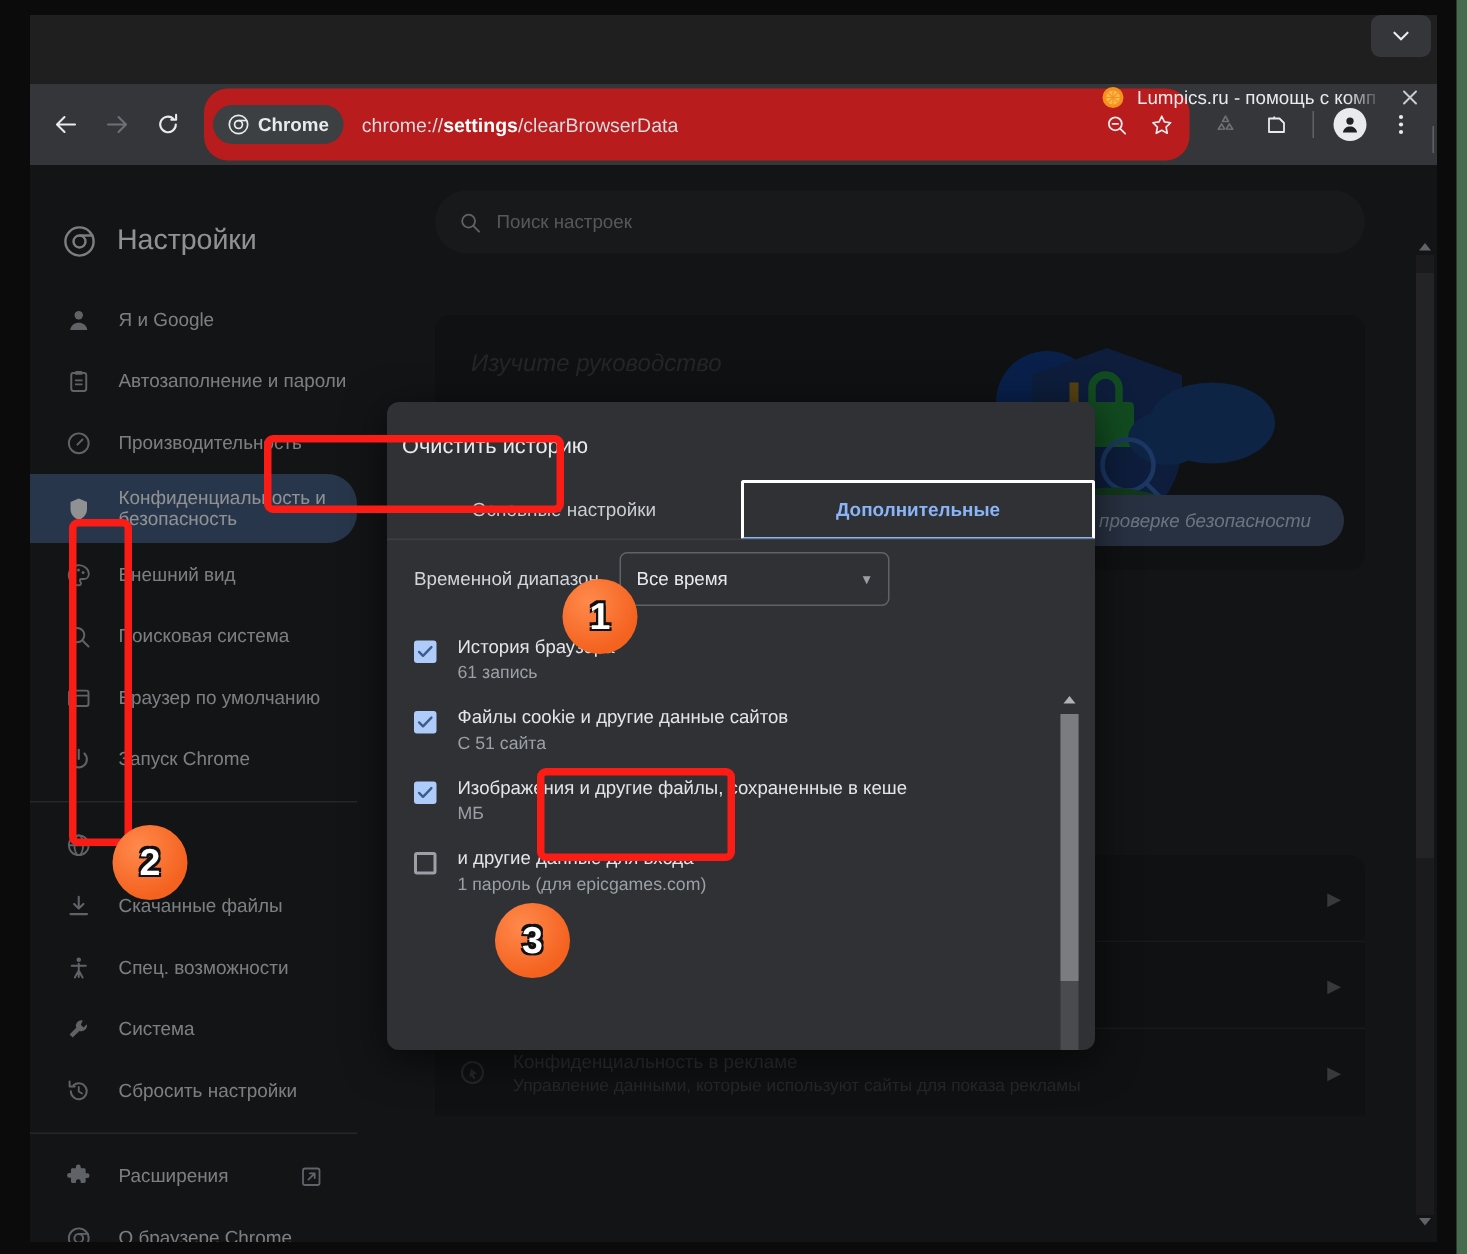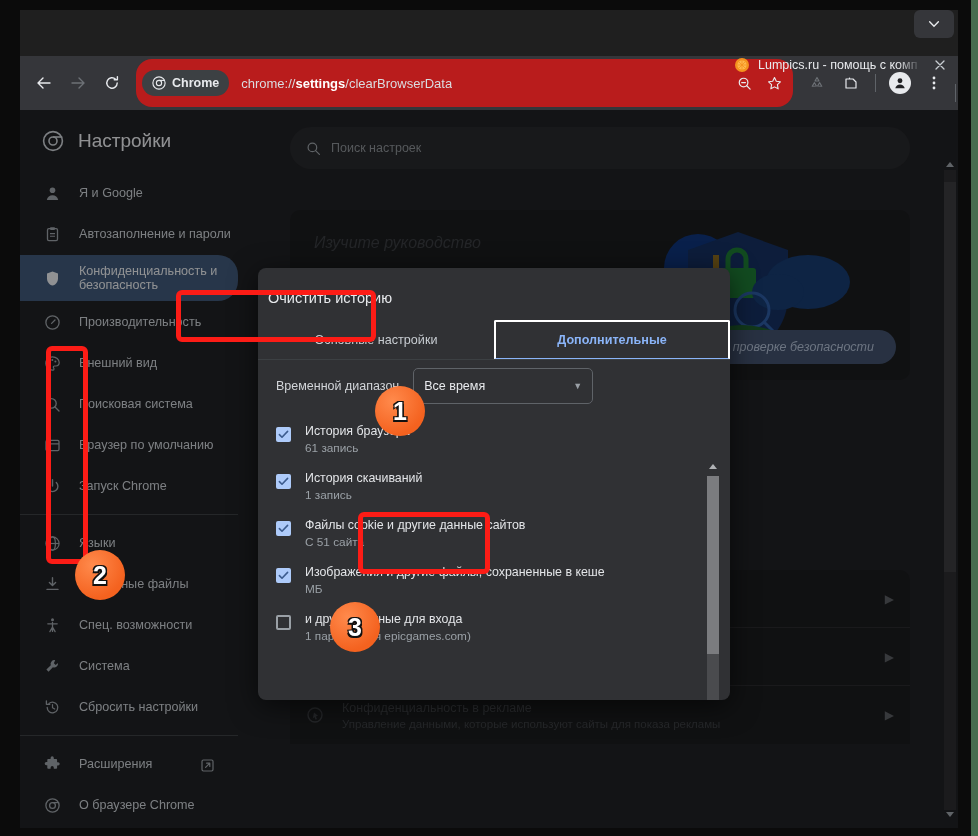--- a/index.html
+++ b/index.html
@@ -69,21 +69,21 @@
   #omni-right{margin-left:auto;display:flex;align-items:center;flex:0 0 auto;}
   .obtn{width:30px;height:30px;border-radius:50%;display:flex;align-items:center;justify-content:center;}
   .obtn svg{width:15px;height:15px;}
   .tdiv{width:1px;height:18px;background:#5f6368;margin:0 6px;}
   #avatar{width:22px;height:22px;border-radius:50%;background:#e8eaed;display:flex;align-items:center;justify-content:center;}
   #avatar svg{width:14px;height:14px;}
 
   
   #page{position:absolute;left:0;top:100px;width:938px;height:718px;background:#202124;overflow:hidden;}
   #sidebar{position:absolute;left:0;top:0;width:242px;height:718px;background:#202124;}
-  #brand{display:flex;align-items:center;gap:14px;height:62px;padding-left:22px;}
+  #brand{display:flex;align-items:center;gap:14px;height:62px;padding-left:22px;margin-top:20px;}
   #brand .logo{width:22px;height:22px;}
   #brand .t{font-size:19px;color:#e8eaed;}
   .navitem{
     display:flex;align-items:center;gap:18px;height:40px;padding-left:24px;margin:1px 0;
     border-radius:0 20px 20px 0;width:218px;
   }
   .navitem .ic{width:17px;height:17px;flex:0 0 auto;color:#9aa0a6;display:flex;align-items:center;justify-content:center;}
   .navitem .ic svg{width:17px;height:17px;}
   .navitem .lb{font-size:12.6px;color:#c8cdd2;line-height:1.15;}
   .navitem.sel{background:#3f5878;}
@@ -352,36 +352,36 @@
       <div class="navitem">
         <span class="ic">
             <svg viewBox="0 0 17 17">
               <rect x="3.5" y="2.6" width="10" height="12" rx="1.4" fill="none" stroke="currentColor" stroke-width="1.3"></rect>
               <rect x="6" y="1.3" width="5" height="2.6" rx=".8" fill="currentColor"></rect>
               <path d="M6 7.6h5M6 10.2h5" stroke="currentColor" stroke-width="1.1"></path>
             </svg>
           </span>
         <span class="lb">Автозаполнение и пароли</span>
       </div>
-      <div class="navitem sel two">
-        <span class="ic">
-            <svg viewBox="0 0 17 17">
-              <path d="M8.5 1.4 14 3.6v4.8c0 3.4-2.3 6.2-5.5 7.2C5.3 14.6 3 11.8 3 8.4V3.6z" fill="currentColor"></path>
-            </svg>
-          </span>
-        <span class="lb" style="white-space:pre-line">Конфиденциальность и безопасность</span>
-      </div>
       <div class="navitem">
         <span class="ic">
             <svg viewBox="0 0 17 17">
               <circle cx="8.5" cy="8.5" r="6.6" fill="none" stroke="currentColor" stroke-width="1.3"></circle>
               <path d="M11 6 7.6 9.4" stroke="currentColor" stroke-width="1.3" stroke-linecap="round"></path>
             </svg>
           </span>
         <span class="lb">Производительность</span>
+      </div>
+      <div class="navitem sel two">
+        <span class="ic">
+            <svg viewBox="0 0 17 17">
+              <path d="M8.5 1.4 14 3.6v4.8c0 3.4-2.3 6.2-5.5 7.2C5.3 14.6 3 11.8 3 8.4V3.6z" fill="currentColor"></path>
+            </svg>
+          </span>
+        <span class="lb" style="white-space:pre-line">Конфиденциальность и безопасность</span>
       </div>
       <div class="navitem">
         <span class="ic">
             <svg viewBox="0 0 17 17">
               <path d="M8.5 1.8C4.8 1.8 1.8 4.8 1.8 8.5s3 6.7 6.7 6.7c1 0 1.5-.6 1.5-1.3 0-.8-.7-1.1-.7-1.9 0-.6.5-1 1.1-1h1.4c2 0 3.4-1.4 3.4-3.4 0-3.2-3-5.8-6.7-5.8z" fill="none" stroke="currentColor" stroke-width="1.2"></path>
               <circle cx="5.3" cy="7.3" r="1" fill="currentColor"></circle>
               <circle cx="8.3" cy="5" r="1" fill="currentColor"></circle>
               <circle cx="11.4" cy="6.6" r="1" fill="currentColor"></circle>
             </svg>
           </span>
@@ -599,31 +599,20 @@
             <div class="t2">61 запись</div>
           </span>
         </div>
         <div class="crow">
           <span class="cb on">
               <svg viewBox="0 0 11 11">
                 <path d="M1.4 5.6 4 8.2 9.6 2.4" fill="none" stroke="#3c5c8e" stroke-width="1.6" stroke-linecap="round" stroke-linejoin="round"></path>
               </svg>
             </span>
           <span class="ctext">
-            <div class="t1">История скачиваний</div>
-            <div class="t2">1 запись</div>
-          </span>
-        </div>
-        <div class="crow">
-          <span class="cb on">
-              <svg viewBox="0 0 11 11">
-                <path d="M1.4 5.6 4 8.2 9.6 2.4" fill="none" stroke="#3c5c8e" stroke-width="1.6" stroke-linecap="round" stroke-linejoin="round"></path>
-              </svg>
-            </span>
-          <span class="ctext">
             <div class="t1">Файлы cookie и другие данные сайтов</div>
             <div class="t2">С 51 сайта</div>
           </span>
         </div>
         <div class="crow">
           <span class="cb on">
               <svg viewBox="0 0 11 11">
                 <path d="M1.4 5.6 4 8.2 9.6 2.4" fill="none" stroke="#3c5c8e" stroke-width="1.6" stroke-linecap="round" stroke-linejoin="round"></path>
               </svg>
             </span>

